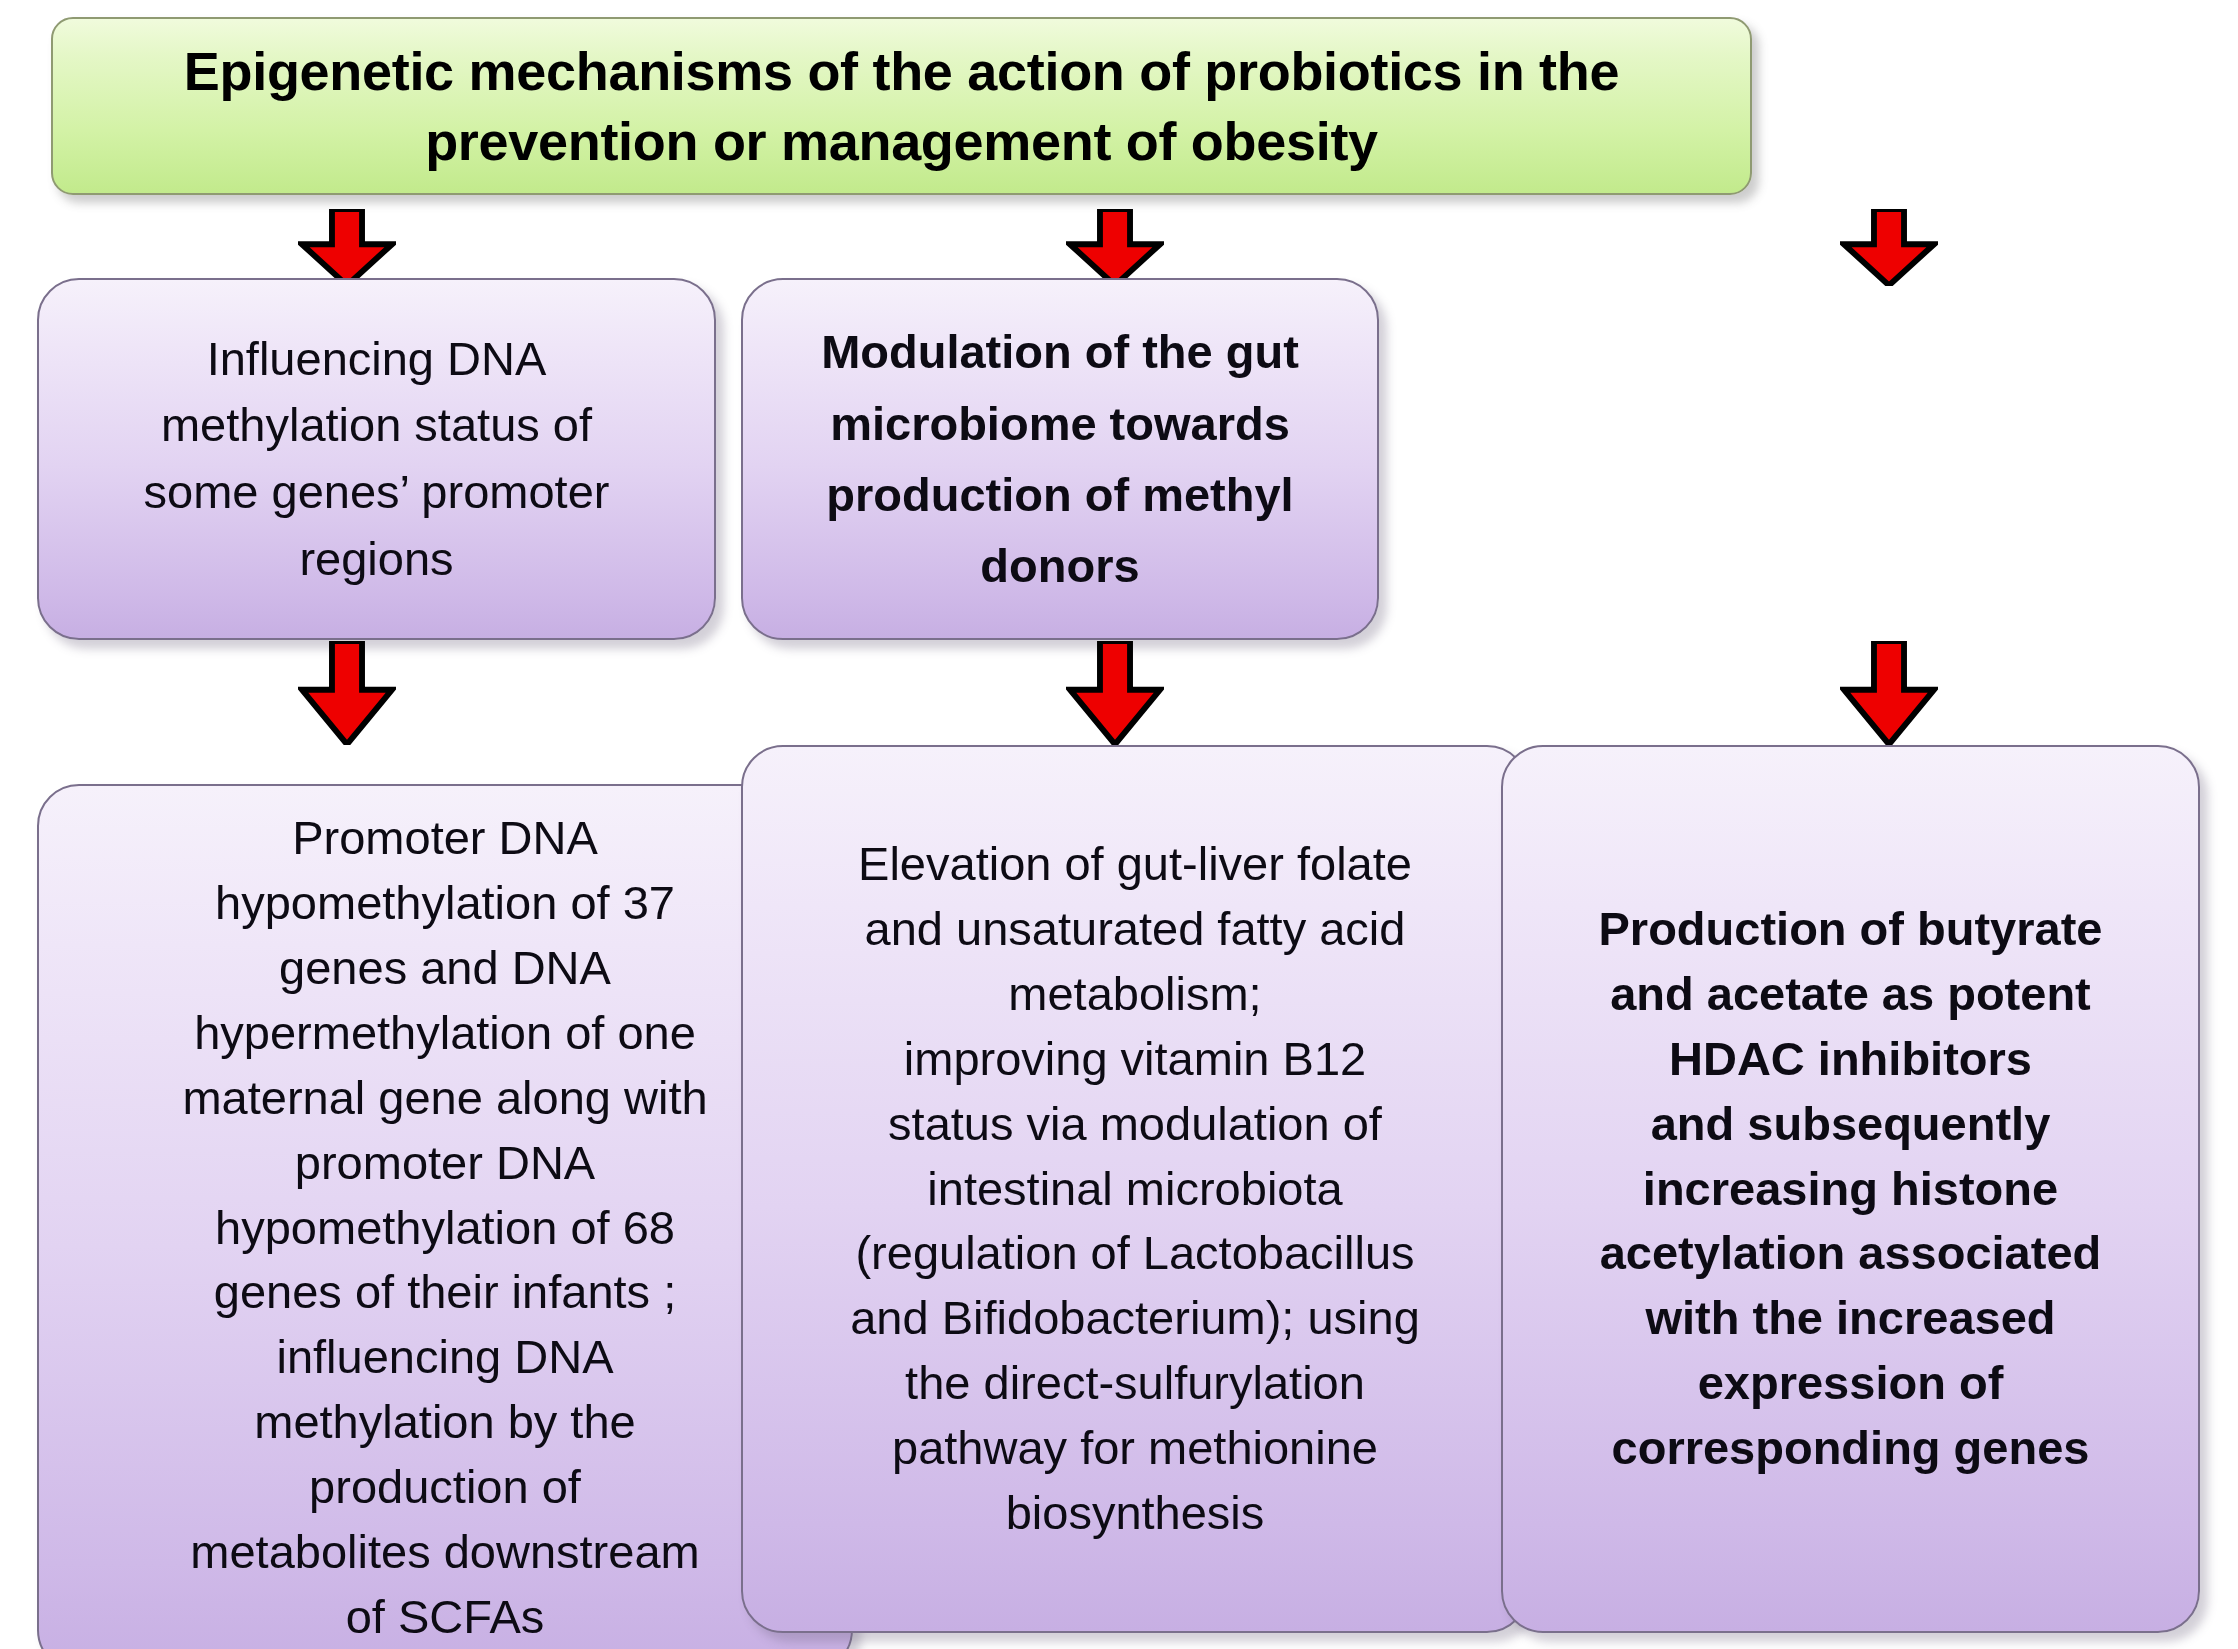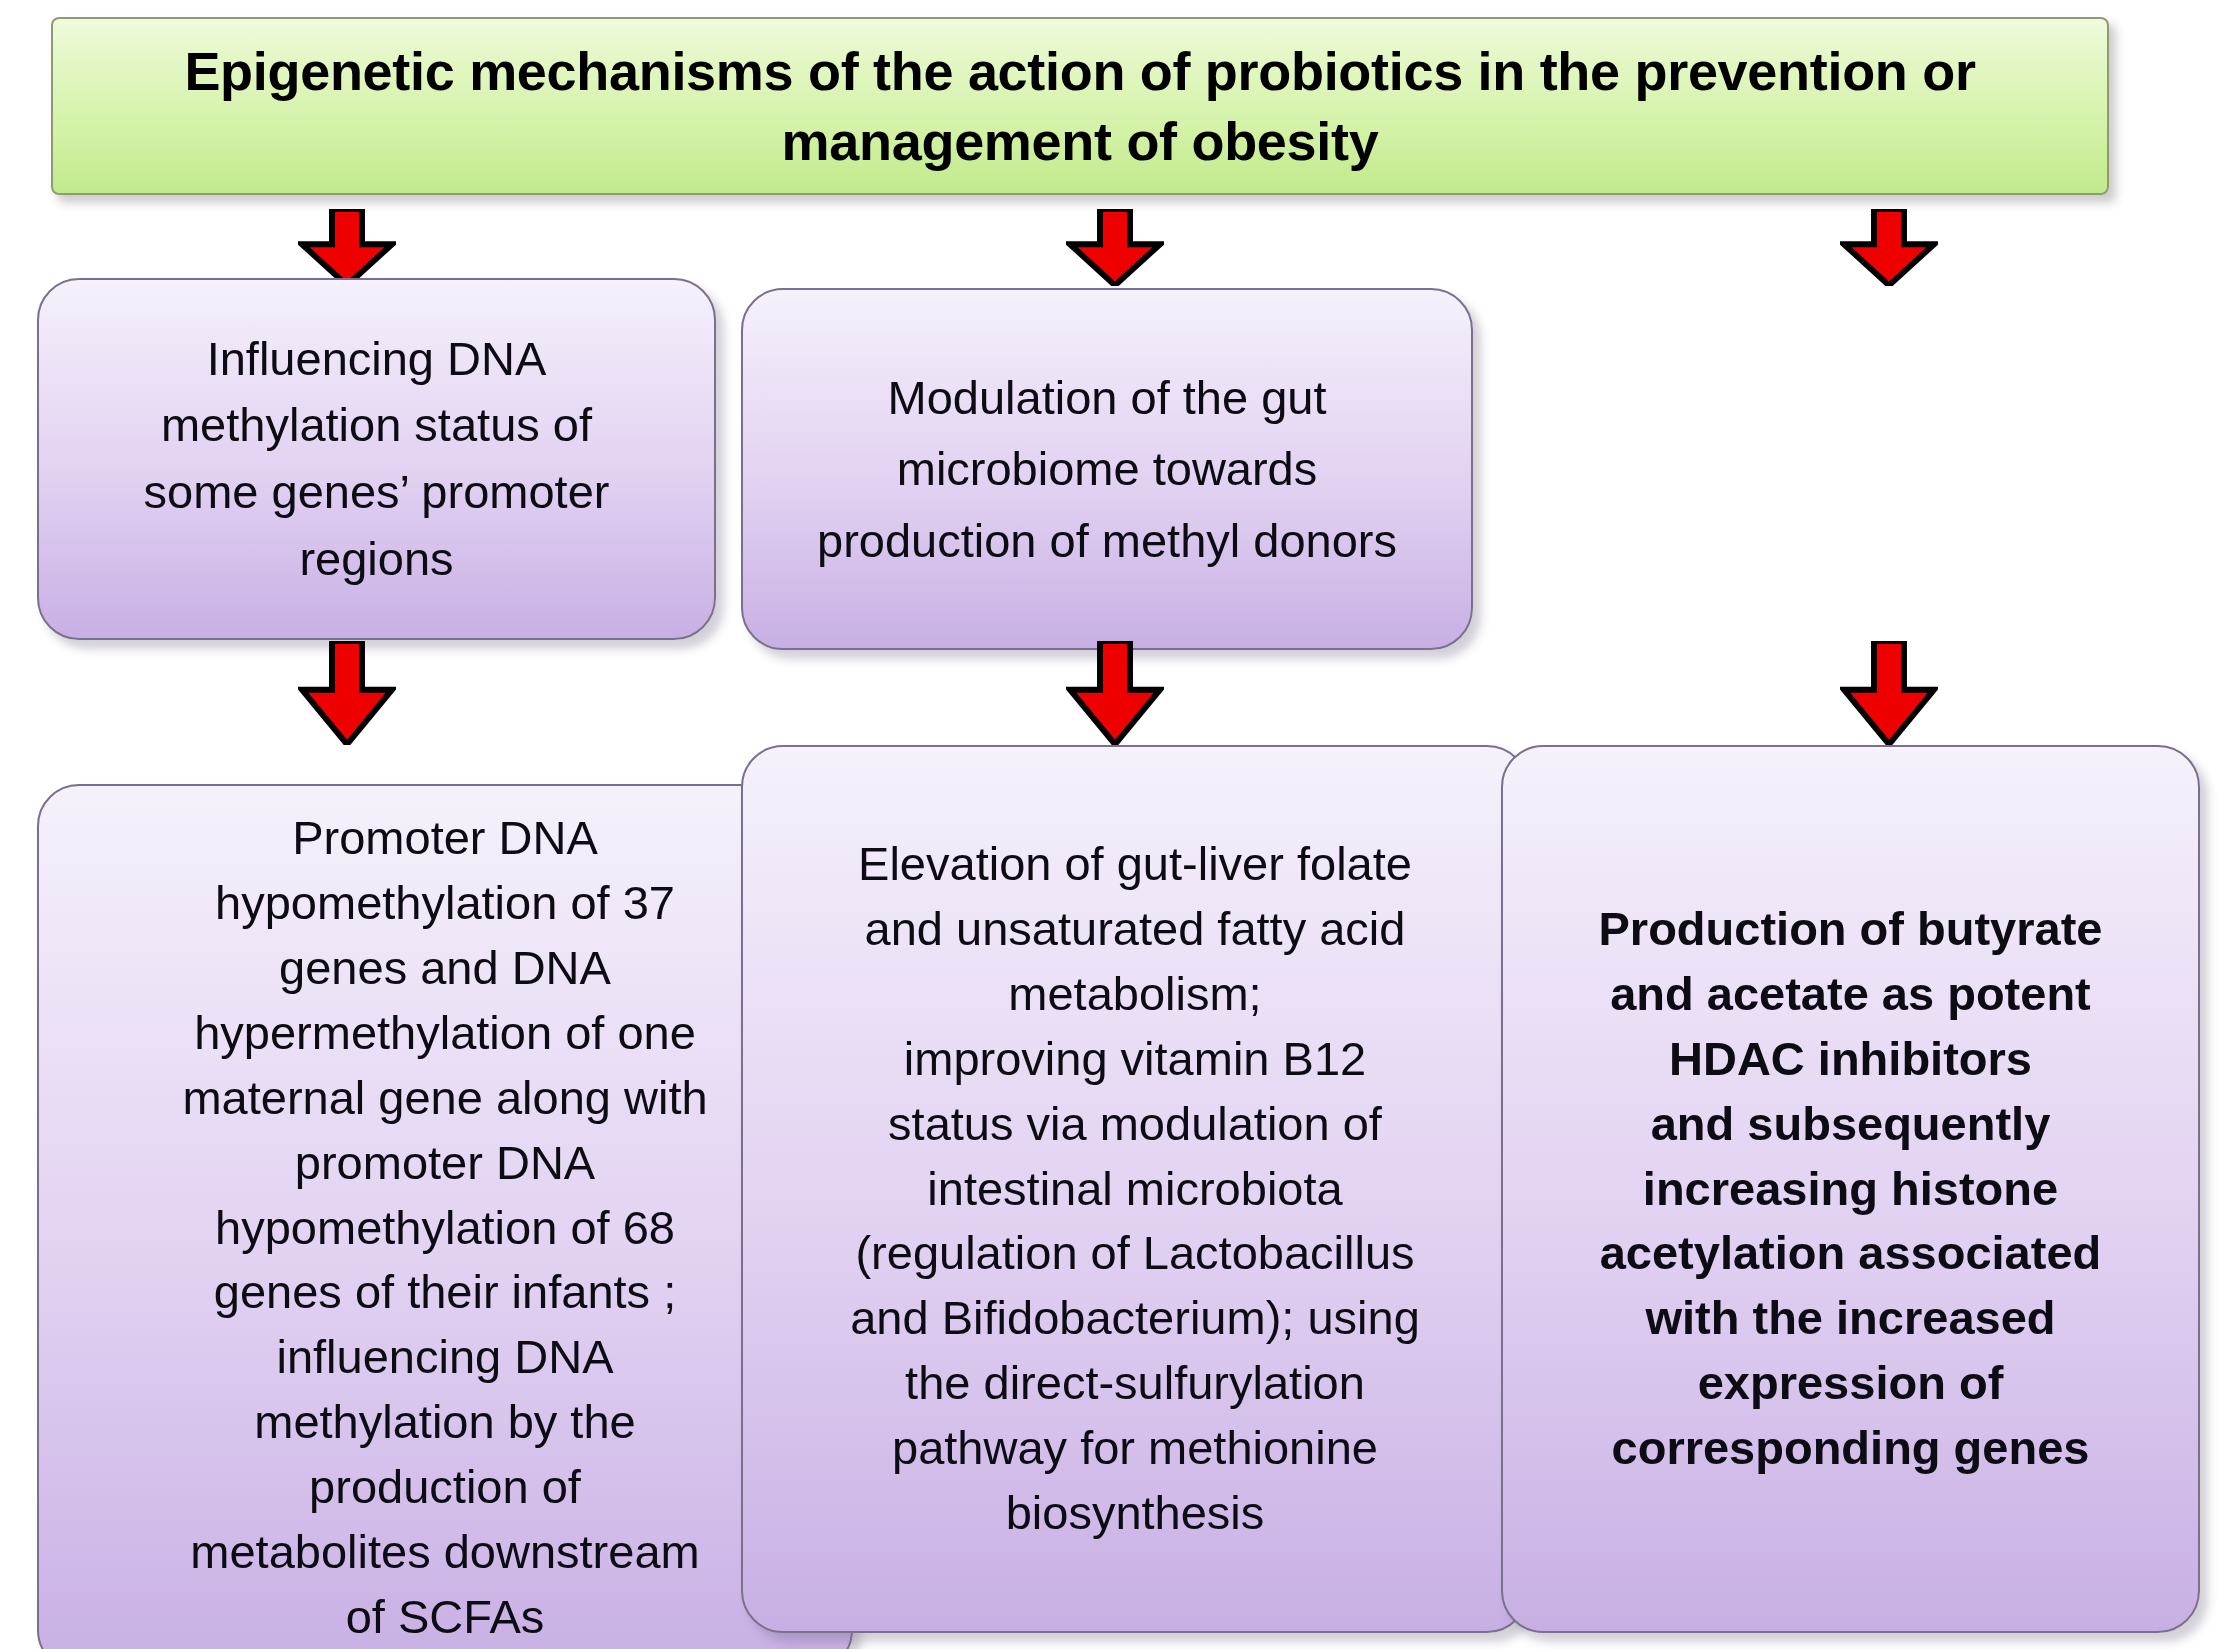--- a/index.html
+++ b/index.html
@@ -19,25 +19,25 @@
     width: 2239px;
     height: 1649px;
     background: #ffffff;
   }
 
   
   .title-box {
     position: absolute;
     left: 51px;
     top: 17px;
-    width: 2058px;
+    width: 1701px;
     height: 178px;
     box-sizing: border-box;
     border: 2px solid #8f9a72;
-    border-radius: 8px;
+    border-radius: 22px;
     background: linear-gradient(to bottom, #f0fbdc 0%, #e4f7c6 22%, #d3f2a6 64%, #c2ea8c 100%);
     box-shadow: 6.6px 7.9px 9.2px rgba(90,90,90,0.30);
     display: flex;
     align-items: center;
     justify-content: center;
     padding: 3.9px 46px;
   }
   .title-text {
     font-size: 54px;
     font-weight: bold;
@@ -63,21 +63,21 @@
     font-size: 47px;
     line-height: 1.42;
     color: #0d0b14;
     text-align: center;
     white-space: pre-line;
     padding: 0 17px;
   }
 
   
   #node-r1c1 { left: 37px;   top: 278px;  width: 679px; height: 362px; }
-  #node-r1c2 { left: 741px; top: 288px;  width: 732px; height: 362px; }
+  #node-r1c2 { left: 741px; top: 278px;  width: 638px; height: 362px; font-weight: bold; }
   #node-r1c3 { left: 1501px; top: 278px;  width: 699px; height: 362px; }
 
   
   #node-r2c1 { left: 37px;   top: 784px; width: 816px; height: 888px; }
   #node-r2c2 { left: 741px; top: 745px; width: 788px; height: 888px; }
   #node-r2c3 { left: 1501px; top: 745px; width: 699px; height: 888px; }
 
   #node-r2c1 .node-text { font-size: 47px; line-height: 1.38; }
   #node-r2c2 .node-text { font-size: 47px; line-height: 1.38; }
   #node-r2c3 .node-text { font-size: 47px; line-height: 1.38; font-weight: bold; }

